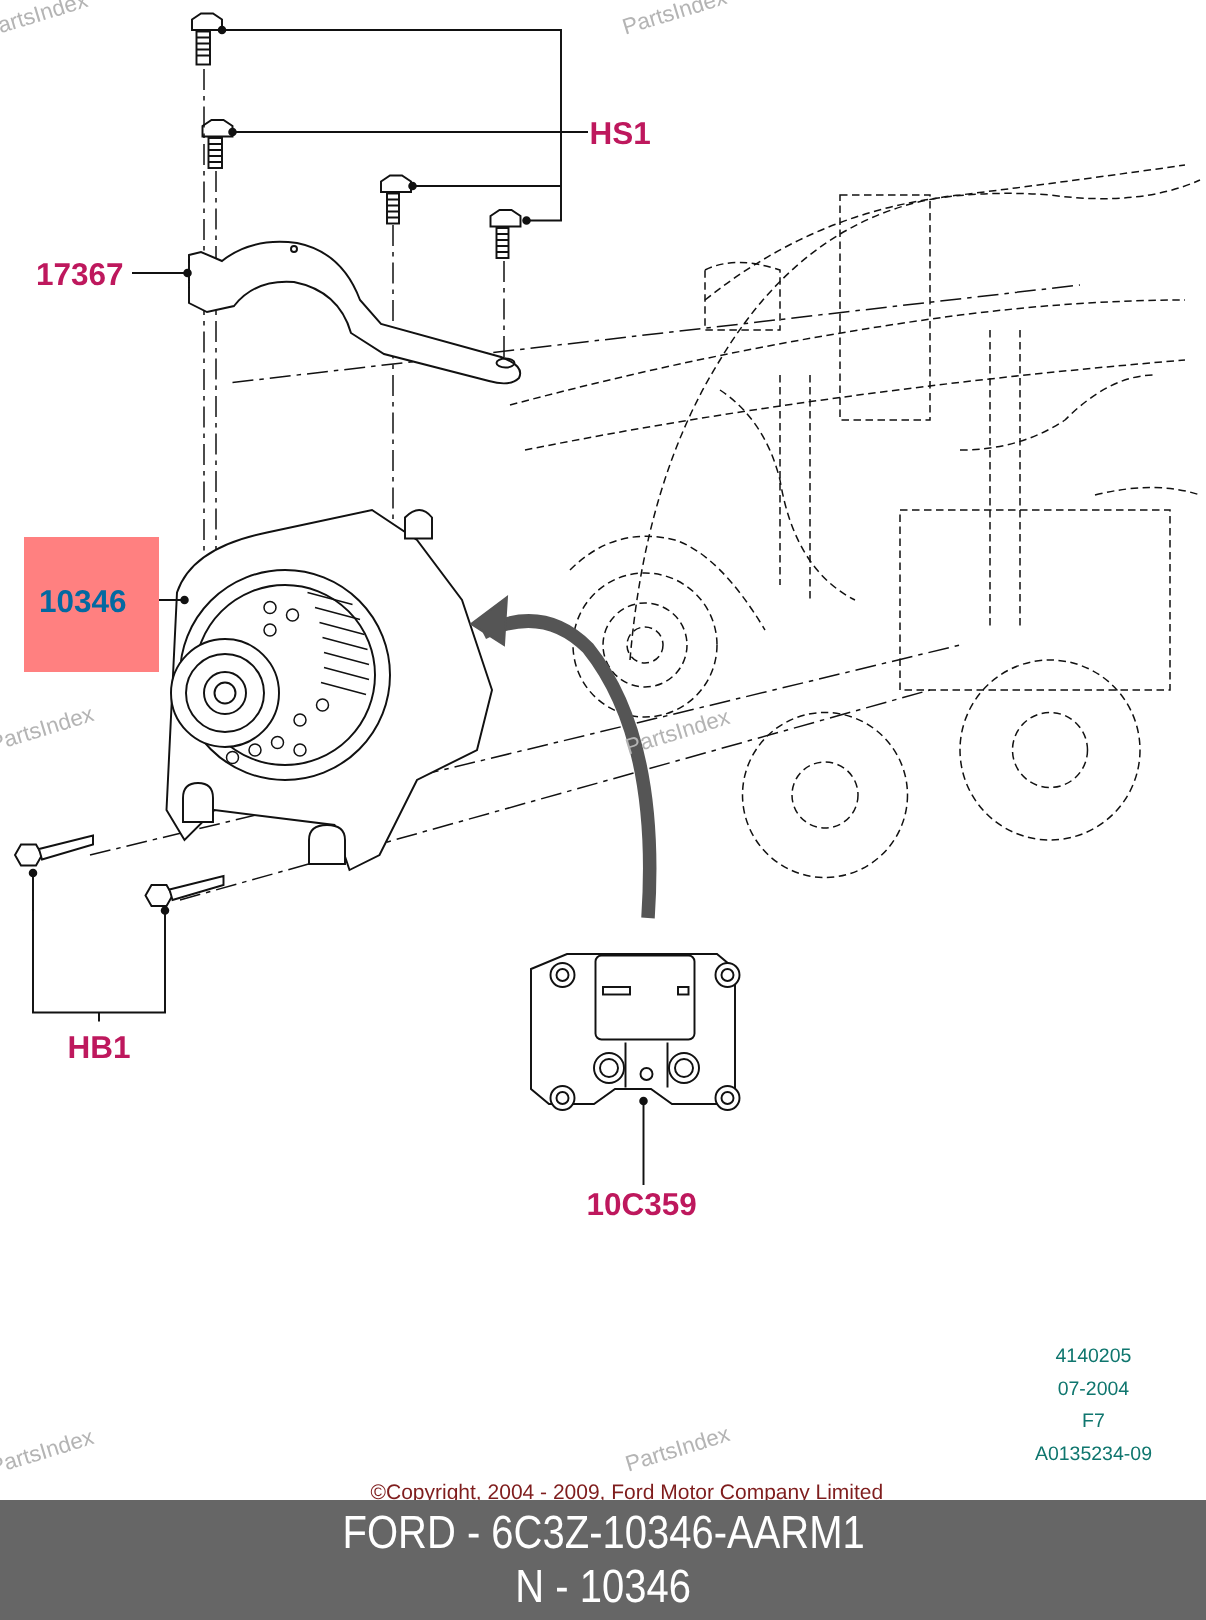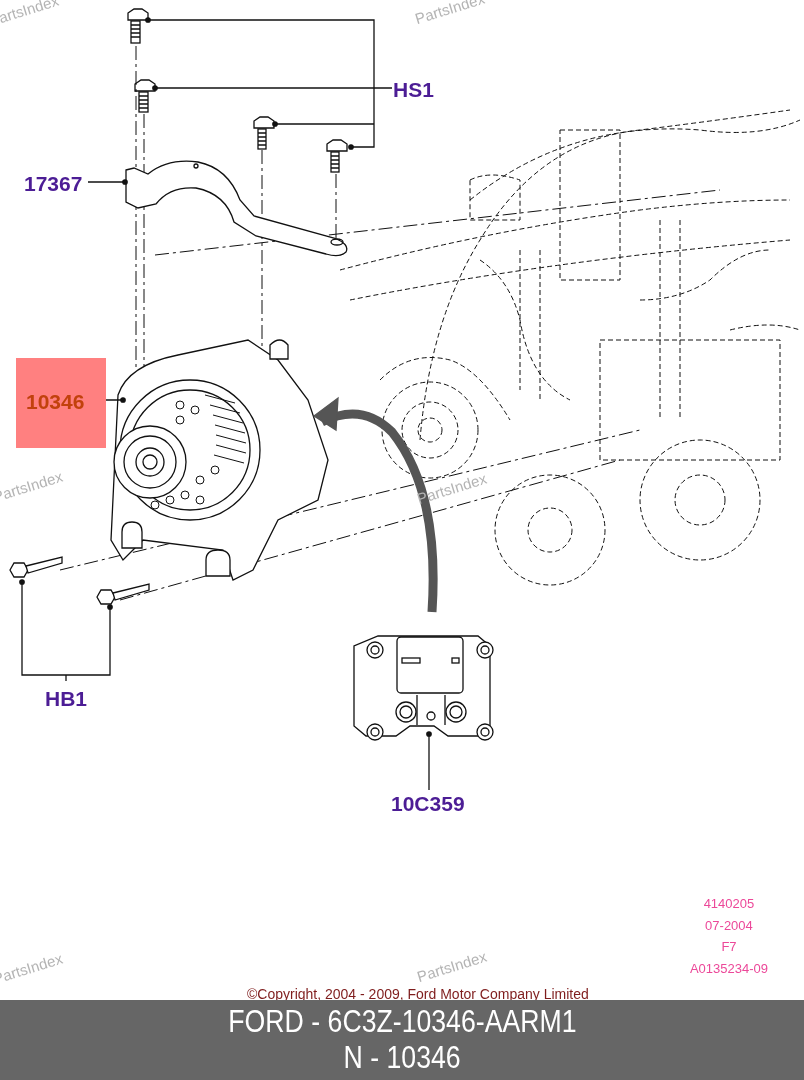--- a/index.html
+++ b/index.html
@@ -2,35 +2,35 @@
 <html><head>
 <meta charset="utf-8">
 <style>
   html, body { margin: 0; padding: 0; }
   body {
     width: 804px; height: 1080px; position: relative; overflow: hidden;
     background: #ffffff; font-family: "Liberation Sans", sans-serif;
   }
   #diagram { position: absolute; left: 0; top: 0; width: 804px; height: 1000px; }
   .callout {
-    position: absolute; font-weight: bold; font-size: 21px; color: #4c1d95;
+    position: absolute; font-weight: bold; font-size: 21px; color: #be185d;
     font-family: "Liberation Sans", sans-serif; white-space: nowrap;
   }
   .highlight {
     position: absolute; left: 16px; top: 358px; width: 90px; height: 90px;
     background: #ff8080;
   }
-  .callout.hl { color: #c2410c; text-align: center; }
+  .callout.hl { color: #0369a1; text-align: center; }
   .watermark {
     position: absolute; color: #b4b4b4; font-size: 15px; transform: rotate(-17deg);
     transform-origin: left bottom; white-space: nowrap;
   }
   .meta {
     position: absolute; right: 36px; top: 893px; text-align: center;
-    font-size: 13px; color: #ec4899; line-height: 21.5px;
+    font-size: 13px; color: #0f766e; line-height: 21.5px;
   }
   .meta div { transform: translateX(0); }
   .copyright {
     position: absolute; left: 247px; top: 971px; font-size: 14px; color: #7f1d1d; white-space: nowrap; margin-top: 15px;
   }
   .footer {
     position: absolute; left: 0; top: 1000px; width: 804px; height: 80px;
     background: #666666; color: #ffffff; display: flex; align-items: center; justify-content: center;
     font-size: 31px; font-family: "Liberation Sans", sans-serif; flex-direction: column;
   }

